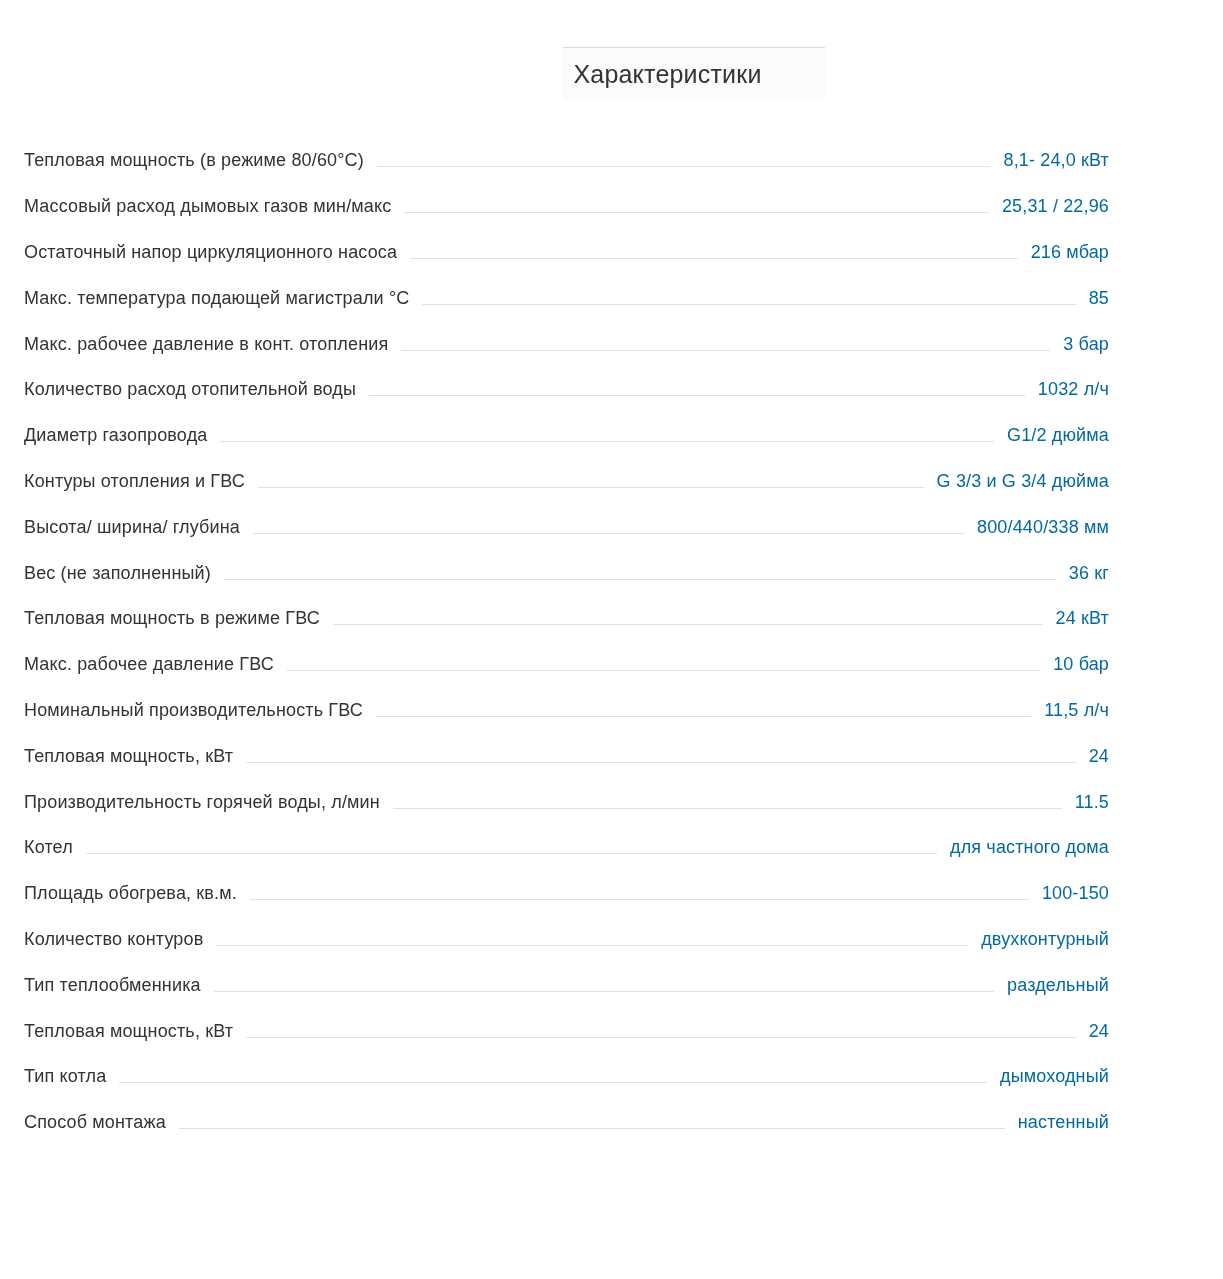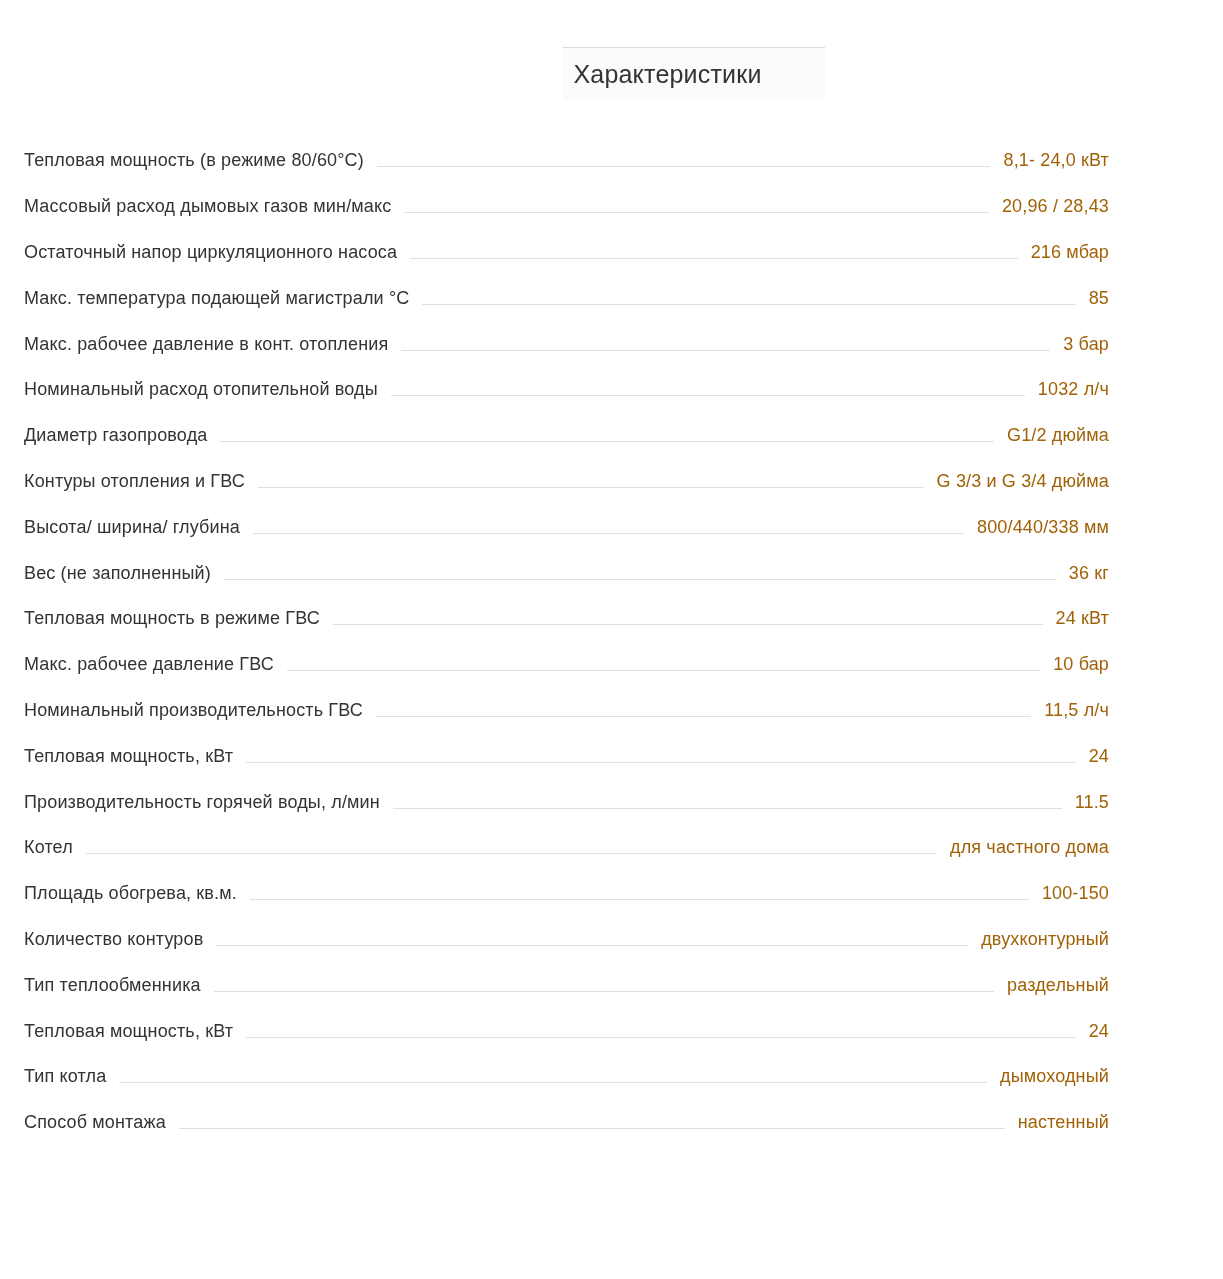--- a/index.html
+++ b/index.html
@@ -69,41 +69,41 @@
     flex: 1 1 auto;
     height: 0;
     border-bottom: 1px solid #e0e0e0;
     margin: 0 13px;
     transform: translateY(6px);
   }
   .value {
     flex: 0 0 auto;
     white-space: nowrap;
     text-align: right;
-    color: #a16207;
+    color: #0369a1;
   }
 </style>
 </head>
 <body>
 
 <div class="page">
   <div class="header-bg"></div>
   <div class="header-line"></div>
   <h2 class="title">Характеристики</h2>
   <div class="rows" id="rows">
   <div class="row">
     <span class="label">Тепловая мощность (в режиме 80/60°С)</span>
     <span class="leader"></span>
     <span class="value">8,1- 24,0 кВт</span>
   </div>
 
   <div class="row">
     <span class="label">Массовый расход дымовых газов мин/макс</span>
     <span class="leader"></span>
-    <span class="value">20,96 / 28,43</span>
+    <span class="value">25,31 / 22,96</span>
   </div>
 
   <div class="row">
     <span class="label">Остаточный напор циркуляционного насоса</span>
     <span class="leader"></span>
     <span class="value">216 мбар</span>
   </div>
 
   <div class="row">
     <span class="label">Макс. температура подающей магистрали °С</span>
@@ -111,21 +111,21 @@
     <span class="value">85</span>
   </div>
 
   <div class="row">
     <span class="label">Макс. рабочее давление в конт. отопления</span>
     <span class="leader"></span>
     <span class="value">3 бар</span>
   </div>
 
   <div class="row">
-    <span class="label">Номинальный расход отопительной воды</span>
+    <span class="label">Количество расход отопительной воды</span>
     <span class="leader"></span>
     <span class="value">1032 л/ч</span>
   </div>
 
 
   <div class="row">
     <span class="label">Диаметр газопровода</span>
     <span class="leader"></span>
     <span class="value">G1/2 дюйма</span>
   </div>

